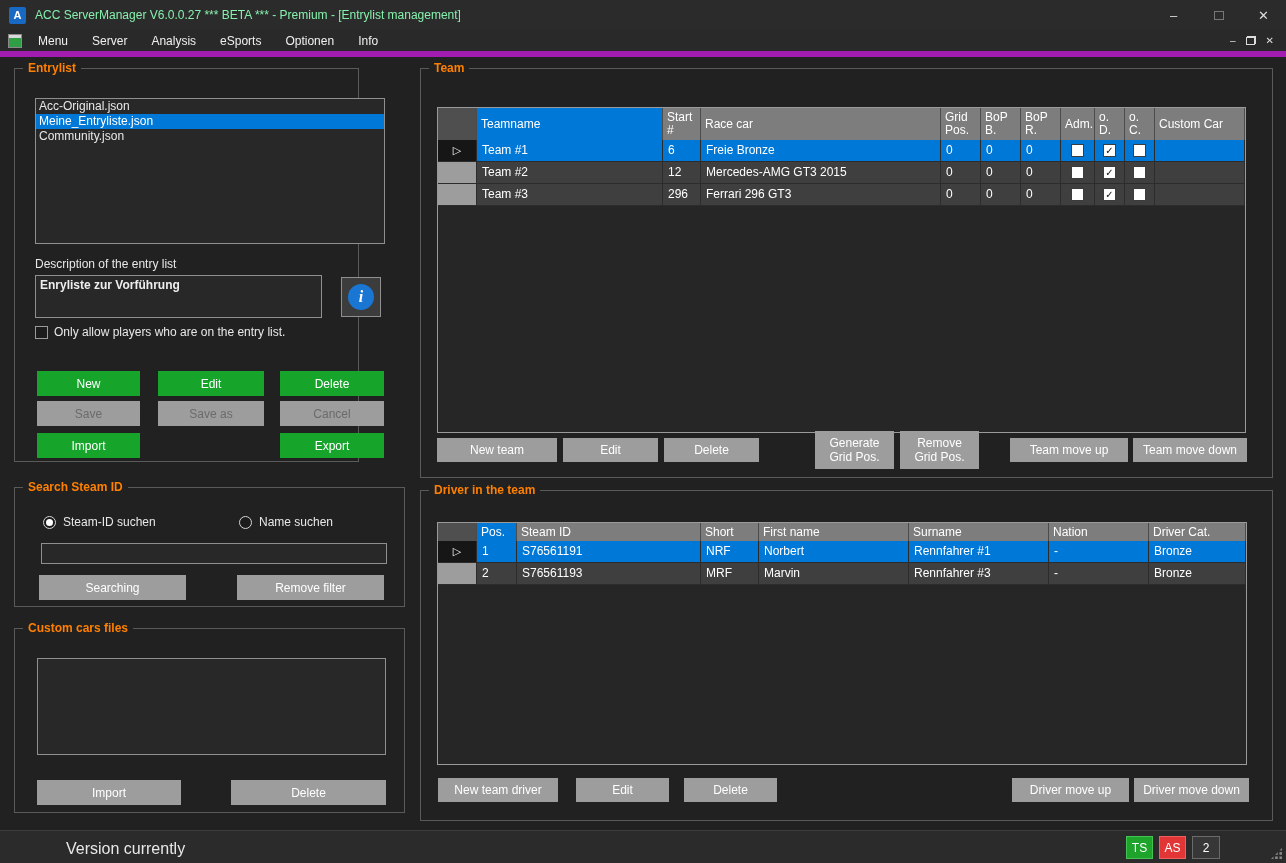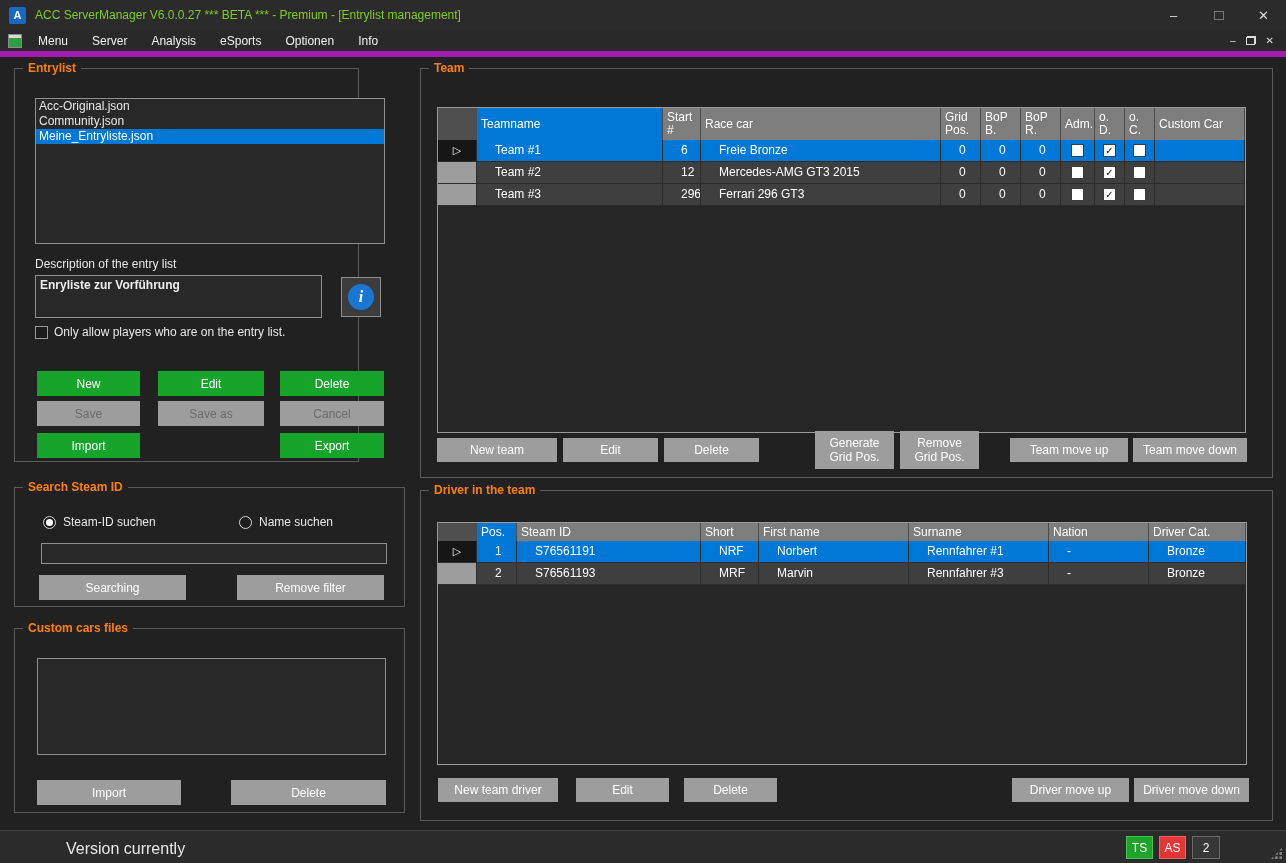--- a/index.html
+++ b/index.html
@@ -3,21 +3,21 @@
 <meta charset="utf-8">
 <style>
   *{margin:0;padding:0;box-sizing:border-box;cursor:default;user-select:none}
   html,body{width:1286px;height:863px;overflow:hidden}
   body{font-family:"Liberation Sans","DejaVu Sans",sans-serif;background:#212121;font-size:12px}
   .window{position:relative;width:1286px;height:863px;background:#212121}
 
   
   .titlebar{position:relative;height:30px;background:#2b2b2b;display:flex;align-items:center;padding-left:9px}
   .app-icon{width:17px;height:17px;background:#1769c4;border-radius:2px;color:#fff;font-size:11px;font-weight:bold;display:flex;align-items:center;justify-content:center}
-  .title{margin-left:9px;color:#84cc16;font-size:12px;white-space:nowrap}
+  .title{margin-left:9px;color:#86efac;font-size:12px;white-space:nowrap}
   .win-controls{margin-left:auto;display:flex;height:100%}
   .win-btn{width:45px;height:100%;display:flex;align-items:center;justify-content:center;color:#dcdcdc;font-size:13px}
   .win-btn .maxbox{width:10px;height:9px;border:1px solid #777}
   .win-btn.dim{color:#777}
 
   
   .menubar{position:relative;height:27px;background:#292929;display:flex;align-items:center;border-bottom:6px solid #a21caf;padding-left:8px}
   .mdi-doc-icon{width:14px;height:14px;border:1px solid #8a8a8a;background:linear-gradient(180deg,#d8d8d8 0 3px,#2f9e44 3px 100%);margin-right:4px}
   .menu-item{padding:0 12px;height:100%;display:flex;align-items:center;color:#f0f0f0;font-size:12px}
   .mdi-controls{margin-left:auto;display:flex;align-items:center;gap:10px;padding-right:12px;color:#dcdcdc}
@@ -59,21 +59,21 @@
   
   .datagrid{position:absolute;background:#262626;border:1px solid #9a9a9a;overflow:hidden}
   .g-head{display:flex;height:32px;background:#7d7d7d}
   .g-head.small{height:18px}
   .hc{display:flex;align-items:center;padding:0 4px;font-size:12px;color:#fff;border-right:1px solid #4c4c4c;overflow:hidden;line-height:13px;flex:0 0 auto}
   .hc.grow{flex:1 1 auto}
   .hc.corner{background:#4f4f4f}
   .hc.sorted{background:#0078d7}
   .g-row{display:flex;height:22px;background:#3f3f3f;border-bottom:1px solid #2c2c2c}
   .g-row.checked{background:#0078d7}
-  .gc{font-size:12px;color:#fff;padding:0 18px;line-height:21px;border-right:1px solid #2c2c2c;overflow:hidden;white-space:nowrap;flex:0 0 auto}
+  .gc{font-size:12px;color:#fff;padding:0 5px;line-height:21px;border-right:1px solid #2c2c2c;overflow:hidden;white-space:nowrap;flex:0 0 auto}
   .gc.grow{flex:1 1 auto}
   .gc.sel{background:#9d9d9d;display:flex;align-items:center;justify-content:center;padding:0}
   .g-row.checked .gc.sel{background:#161616}
   .tri{display:none;color:#fff;font-size:11px;line-height:11px}
   .tri::after{content:"▷"}
   .g-row.checked .tri{display:block}
   .gc.ck{display:flex;align-items:center;justify-content:center;padding:0}
   .cb{width:13px;height:13px;background:#fff;border:1px solid #3c3c3c;display:flex;align-items:center;justify-content:center;font-size:10px;color:#111;line-height:12px}
   .cb.checked::after{content:"✓"}
 
@@ -135,22 +135,22 @@
         </div>
     </div>
   </div>
 
   <div class="main">
 
     <div class="group" style="left:14px;top:11px;width:345px;height:394px">
       <span class="group-label">Entrylist</span>
       <div class="listbox" style="left:20px;top:29px;width:350px;height:146px">
         <div class="lb-item">Acc-Original.json</div>
+        <div class="lb-item checked">Meine_Entryliste.json</div>
         <div class="lb-item">Community.json</div>
-        <div class="lb-item checked">Meine_Entryliste.json</div>
       </div>
       <div class="field-label" style="left:20px;top:188px">Description of the entry list</div>
       <textarea class="text-area" style="left: 20px; top: 206px; width: 287px; height: 43px; font-weight: bold;" spellcheck="false">Enryliste zur Vorführung</textarea>
       <div class="info-btn" style="left:326px;top:208px">
         <span class="info-circle">i</span>
       </div>
       <div class="check-row" style="left:20px;top:256px">
         <span class="dark-cb"></span>
         <span class="lbl">Only allow players who are on the entry list.</span>
       </div>

